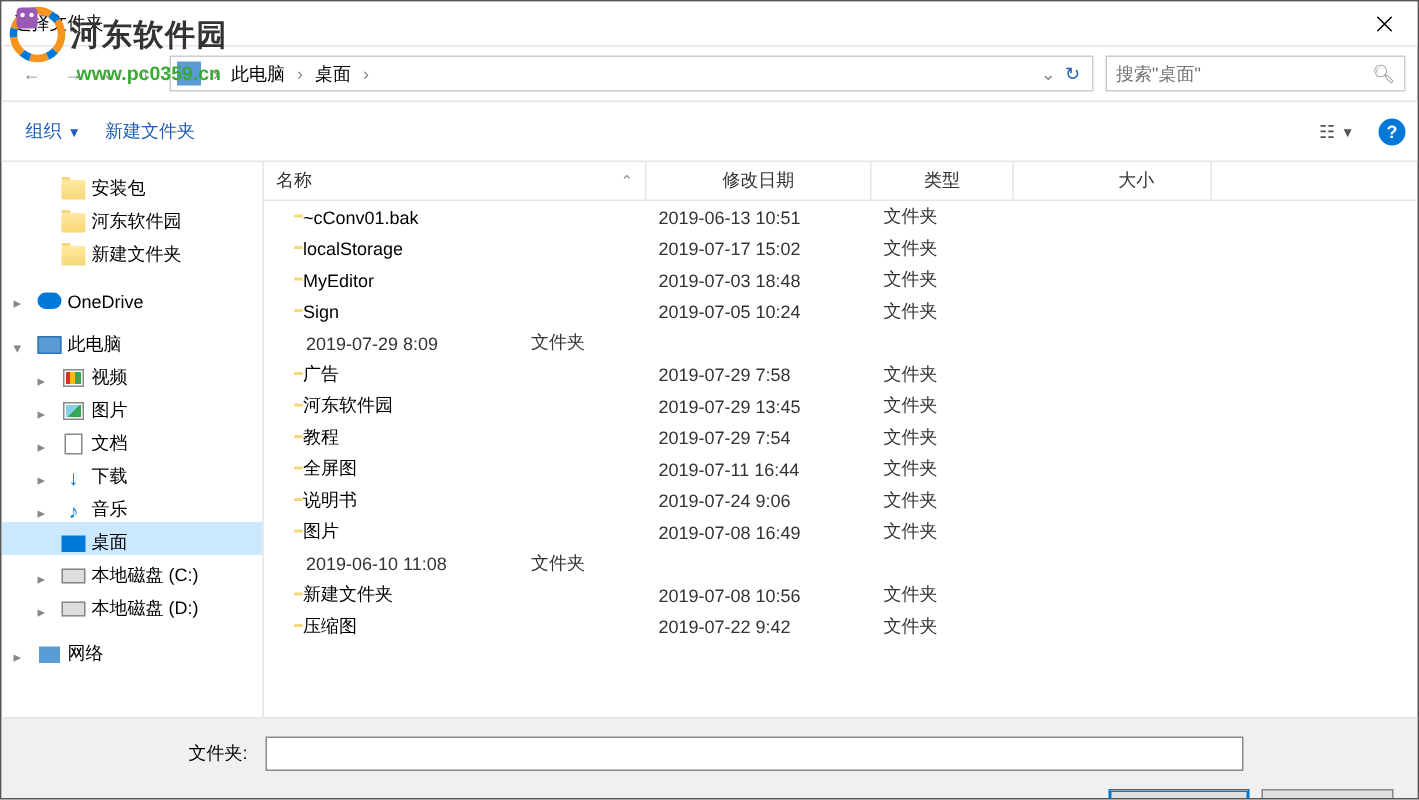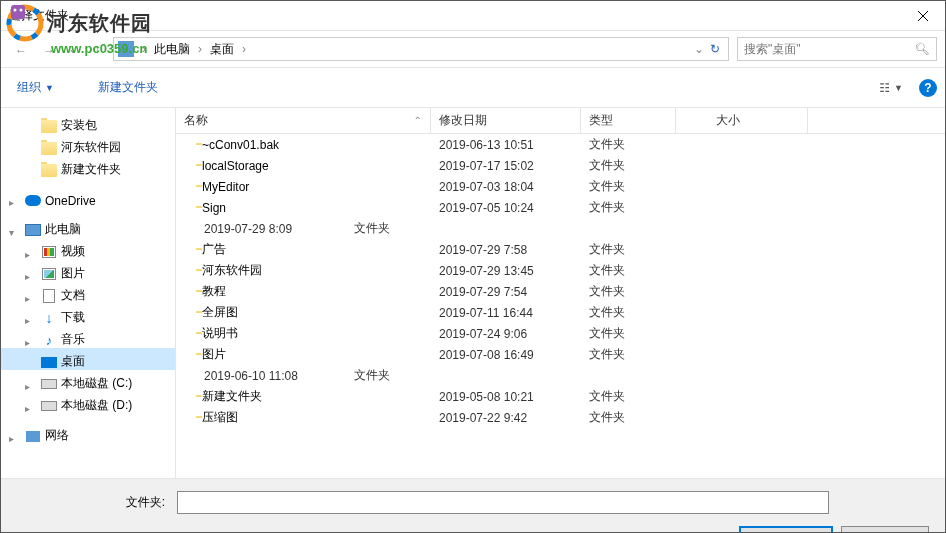--- a/index.html
+++ b/index.html
@@ -22,21 +22,21 @@
     .breadcrumb { flex: 1; height: 24px; border: 1px solid #ccc; background: #fff; display: flex; align-items: center; padding: 0 4px; gap: 2px; }
     .breadcrumb .bc-icon { width: 16px; height: 16px; background: #5b9bd5; margin-right: 4px; }
     .breadcrumb .bc-item { padding: 0 4px; cursor: pointer; }
     .breadcrumb .bc-sep { color: #888; padding: 0 2px; }
     .breadcrumb-end { margin-left: auto; display: flex; gap: 2px; }
     .search-box { width: 200px; height: 24px; border: 1px solid #ccc; background: #fff; display: flex; align-items: center; padding: 0 6px; margin-left: 4px; }
     .search-box input { flex: 1; border: none; outline: none; color: #888; }
     .search-box .sicon { color: #888; }
     
     
-    .toolbar { height: 41px; border-top: 1px solid #e5e5e5; border-bottom: 1px solid #e5e5e5; background: #fff; display: flex; align-items: center; padding: 14px 8px; gap: 28px; }
+    .toolbar { height: 41px; border-top: 1px solid #e5e5e5; border-bottom: 1px solid #e5e5e5; background: #fff; display: flex; align-items: center; padding: 14px 8px; }
     .toolbar .tb-item { padding: 4px 8px; cursor: pointer; color: #1e5db8; display: flex; align-items: center; gap: 4px; }
     .toolbar .tb-right { margin-left: auto; display: flex; align-items: center; gap: 8px; }
     .help-icon { width: 18px; height: 18px; border-radius: 50%; background: #0078d7; color: #fff; display: flex; align-items: center; justify-content: center; font-size: 11px; font-weight: bold; }
     
     
     .content { display: flex; height: 370px; }
     
     
     .sidebar { width: 175px; border-right: 1px solid #e5e5e5; overflow-y: auto; padding: 4px 0; }
     .tree-item { display: flex; align-items: flex-end; height: 22px; padding-left: 8px; cursor: pointer; gap: 4px; }
@@ -61,21 +61,21 @@
     .doc-icon { width: 12px; height: 14px; background: #fff; border: 1px solid #888; }
     .down-icon { color: #0078d7; font-size: 14px; }
     .music-icon { color: #0078d7; font-size: 13px; }
     .desk-icon { width: 16px; height: 11px; background: #0078d7; }
     .disk-icon { width: 16px; height: 10px; background: #ddd; border: 1px solid #888; }
     .net-icon { width: 14px; height: 11px; background: #5b9bd5; }
     
     
     .filelist { flex: 1; display: flex; flex-direction: column; }
     .list-header { height: 26px; display: flex; align-items: center; border-bottom: 1px solid #e5e5e5; }
-    .list-header .col { padding: 0 8px; color: #333; border-right: 1px solid #e5e5e5; height: 100%; display: flex; align-items: center; cursor: pointer; }
+    .list-header .col { padding: 0 8px; color: #333; border-right: 1px solid #e5e5e5; height: 100%; display: flex; align-items: center; cursor: pointer; justify-content: center; }
     .col-name { width: 255px; }
     .col-date { width: 150px; }
     .col-type { width: 95px; }
     .col-size { width: 100px; margin-left: 32px; }
     .sort-ind { color: #888; margin-left: auto; font-size: 10px; }
     
     .list-body { flex: 1; overflow-y: auto; }
     .file-row { height: 21px; display: flex; align-items: center; cursor: pointer; padding-left: 20px; }
     .file-row .fcol-name { width: 235px; display: flex; align-items: center; gap: 6px; }
     .file-row .fcol-date { width: 150px; padding-left: 8px; color: #333; }
@@ -303,21 +303,21 @@
             <span>localStorage</span>
           </div>
           <div class="fcol-date">2019-07-17 15:02</div>
           <div class="fcol-type">文件夹</div>
         </div>
         <div class="file-row">
           <div class="fcol-name">
             <span class="ticon"><span class="folder-icon"></span></span>
             <span>MyEditor</span>
           </div>
-          <div class="fcol-date">2019-07-03 18:04</div>
+          <div class="fcol-date">2019-07-03 18:48</div>
           <div class="fcol-type">文件夹</div>
         </div>
         <div class="file-row">
           <div class="fcol-name">
             <span class="ticon"><span class="folder-icon"></span></span>
             <span>Sign</span>
           </div>
           <div class="fcol-date">2019-07-05 10:24</div>
           <div class="fcol-type">文件夹</div>
         </div>
@@ -375,21 +375,21 @@
         </div>
         <div class="file-row">
           <div class="fcol-date">2019-06-10 11:08</div>
           <div class="fcol-type">文件夹</div>
         </div>
         <div class="file-row">
           <div class="fcol-name">
             <span class="ticon"><span class="folder-icon"></span></span>
             <span>新建文件夹</span>
           </div>
-          <div class="fcol-date">2019-05-08 10:21</div>
+          <div class="fcol-date">2019-07-08 10:56</div>
           <div class="fcol-type">文件夹</div>
         </div>
         <div class="file-row">
           <div class="fcol-name">
             <span class="ticon"><span class="folder-icon"></span></span>
             <span>压缩图</span>
           </div>
           <div class="fcol-date">2019-07-22 9:42</div>
           <div class="fcol-type">文件夹</div>
         </div>

